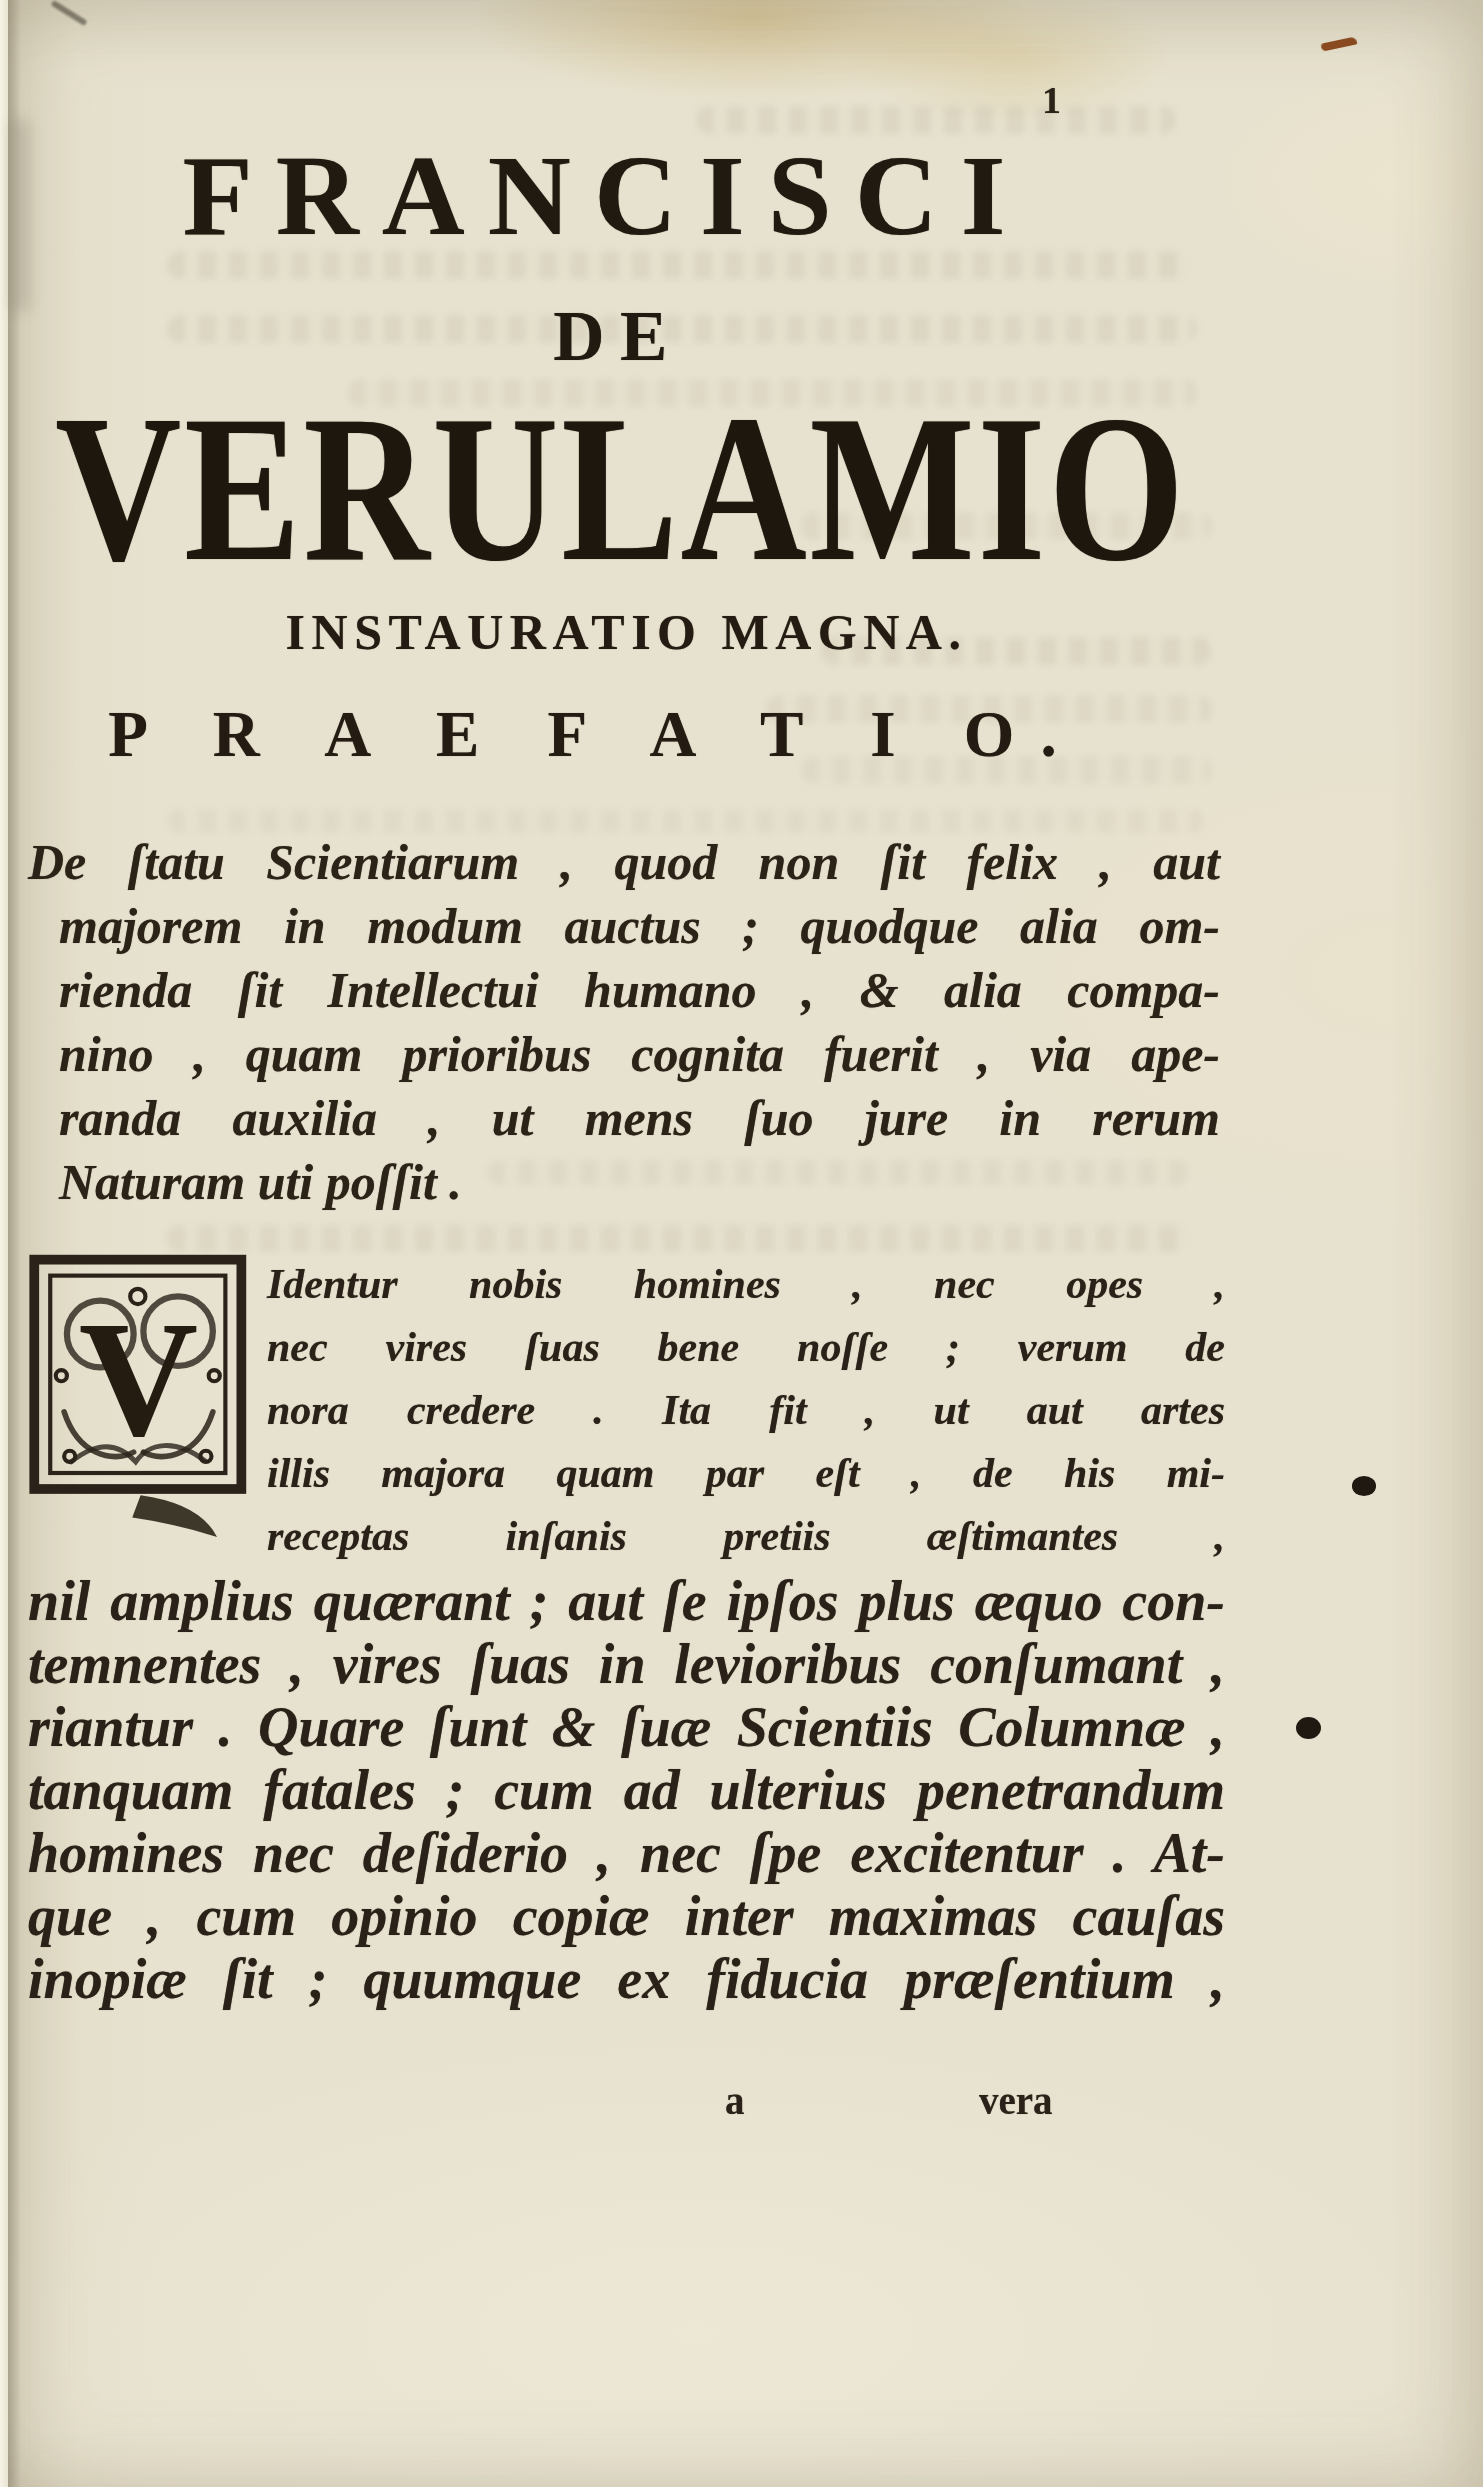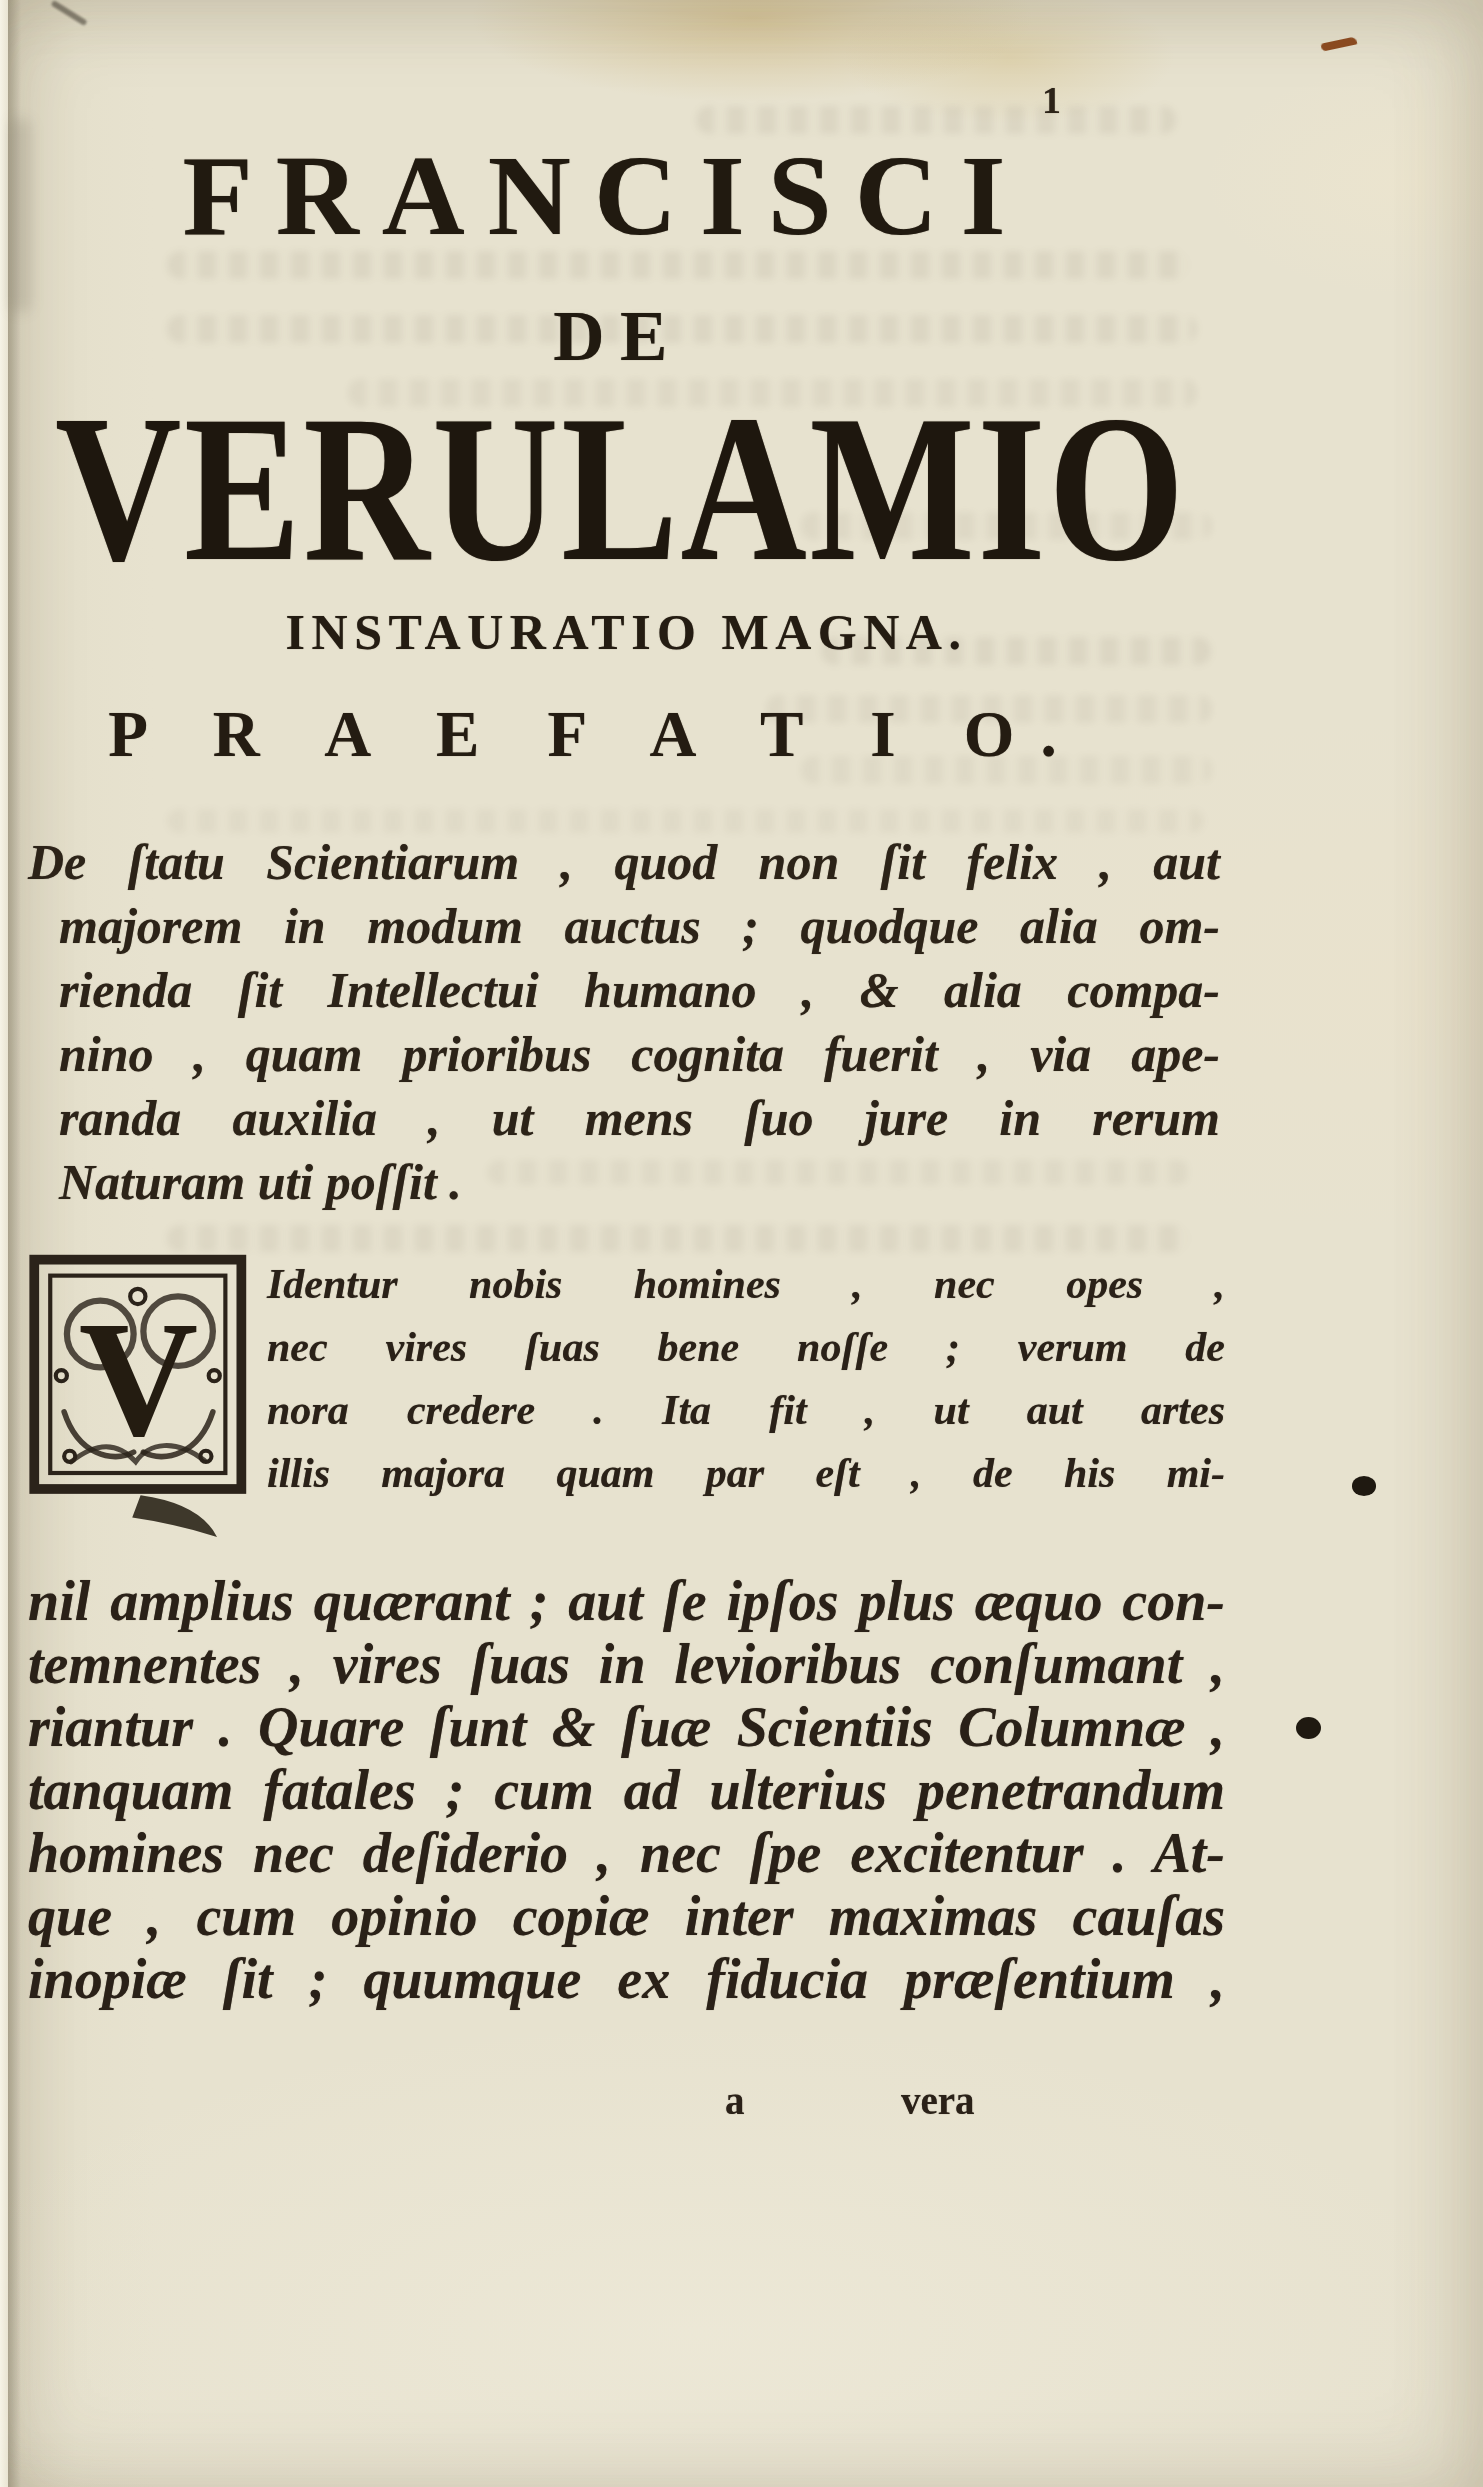--- a/index.html
+++ b/index.html
@@ -66,21 +66,21 @@
   .argument .aline.last{text-align:right;text-align-last:left;}
 
   .body-top{position:absolute;left:28px;top:1253px;width:1197px;display:flex;}
   .dropcap{position:relative;width:221px;height:317px;margin-right:18px;flex:0 0 auto;}
   .body-indent{flex:1 1 auto;font-size:42px;line-height:63px;font-weight:bold;color:#2a2118;}
   .bline{text-align:justify;text-align-last:justify;font-style:italic;}
   .body-full{position:absolute;left:28px;top:1570px;width:1197px;font-size:56px;line-height:63px;font-weight:bold;color:#2a2118;}
 
   .catchrow{position:absolute;left:28px;top:2078px;width:1197px;height:49px;font-size:39px;font-weight:bold;}
   .sig{position:absolute;left:697px;top:0;}
-  .catchword{position:absolute;left:873px;top:0;}
+  .catchword{position:absolute;left:951px;top:0;}
 </style>
 </head>
 <body>
 
 <div class="page">
 
   <div class="paper-edge"></div>
   <div class="gutter-seam"></div>
   <div class="smudge"></div>
   <div class="corner-mark"></div>
@@ -134,20 +134,21 @@
         </g>
         <path d="M162,348 Q248,360 272,408 Q208,388 150,380 Z" fill="#272015" opacity=".88"></path>
         <text x="159" y="262" text-anchor="middle" font-size="238" font-weight="bold" font-family="'Liberation Serif','DejaVu Serif',serif" fill="#241c11">V</text>
       </svg>
     </div>
     <div class="body-indent ink">
       <div class="bline">Identur nobis homines , nec opes ,</div>
       <div class="bline">nec vires ſuas bene noſſe ; verum de</div>
       <div class="bline">nora credere . Ita fit , ut aut artes</div>
       <div class="bline">illis majora quam par eſt , de his mi-</div>
+      <div class="bline">receptas inſanis pretiis æſtimantes ,</div>
     </div>
   </div>
 
   <div class="body-full ink">
     <div class="bline">nil amplius quærant ; aut ſe ipſos plus æquo con-</div>
     <div class="bline">temnentes , vires ſuas in levioribus conſumant ,</div>
     <div class="bline">riantur . Quare ſunt &amp; ſuæ Scientiis Columnæ ,</div>
     <div class="bline">tanquam fatales ; cum ad ulterius penetrandum</div>
     <div class="bline">homines nec deſiderio , nec ſpe excitentur . At-</div>
     <div class="bline">que , cum opinio copiæ inter maximas cauſas</div>

